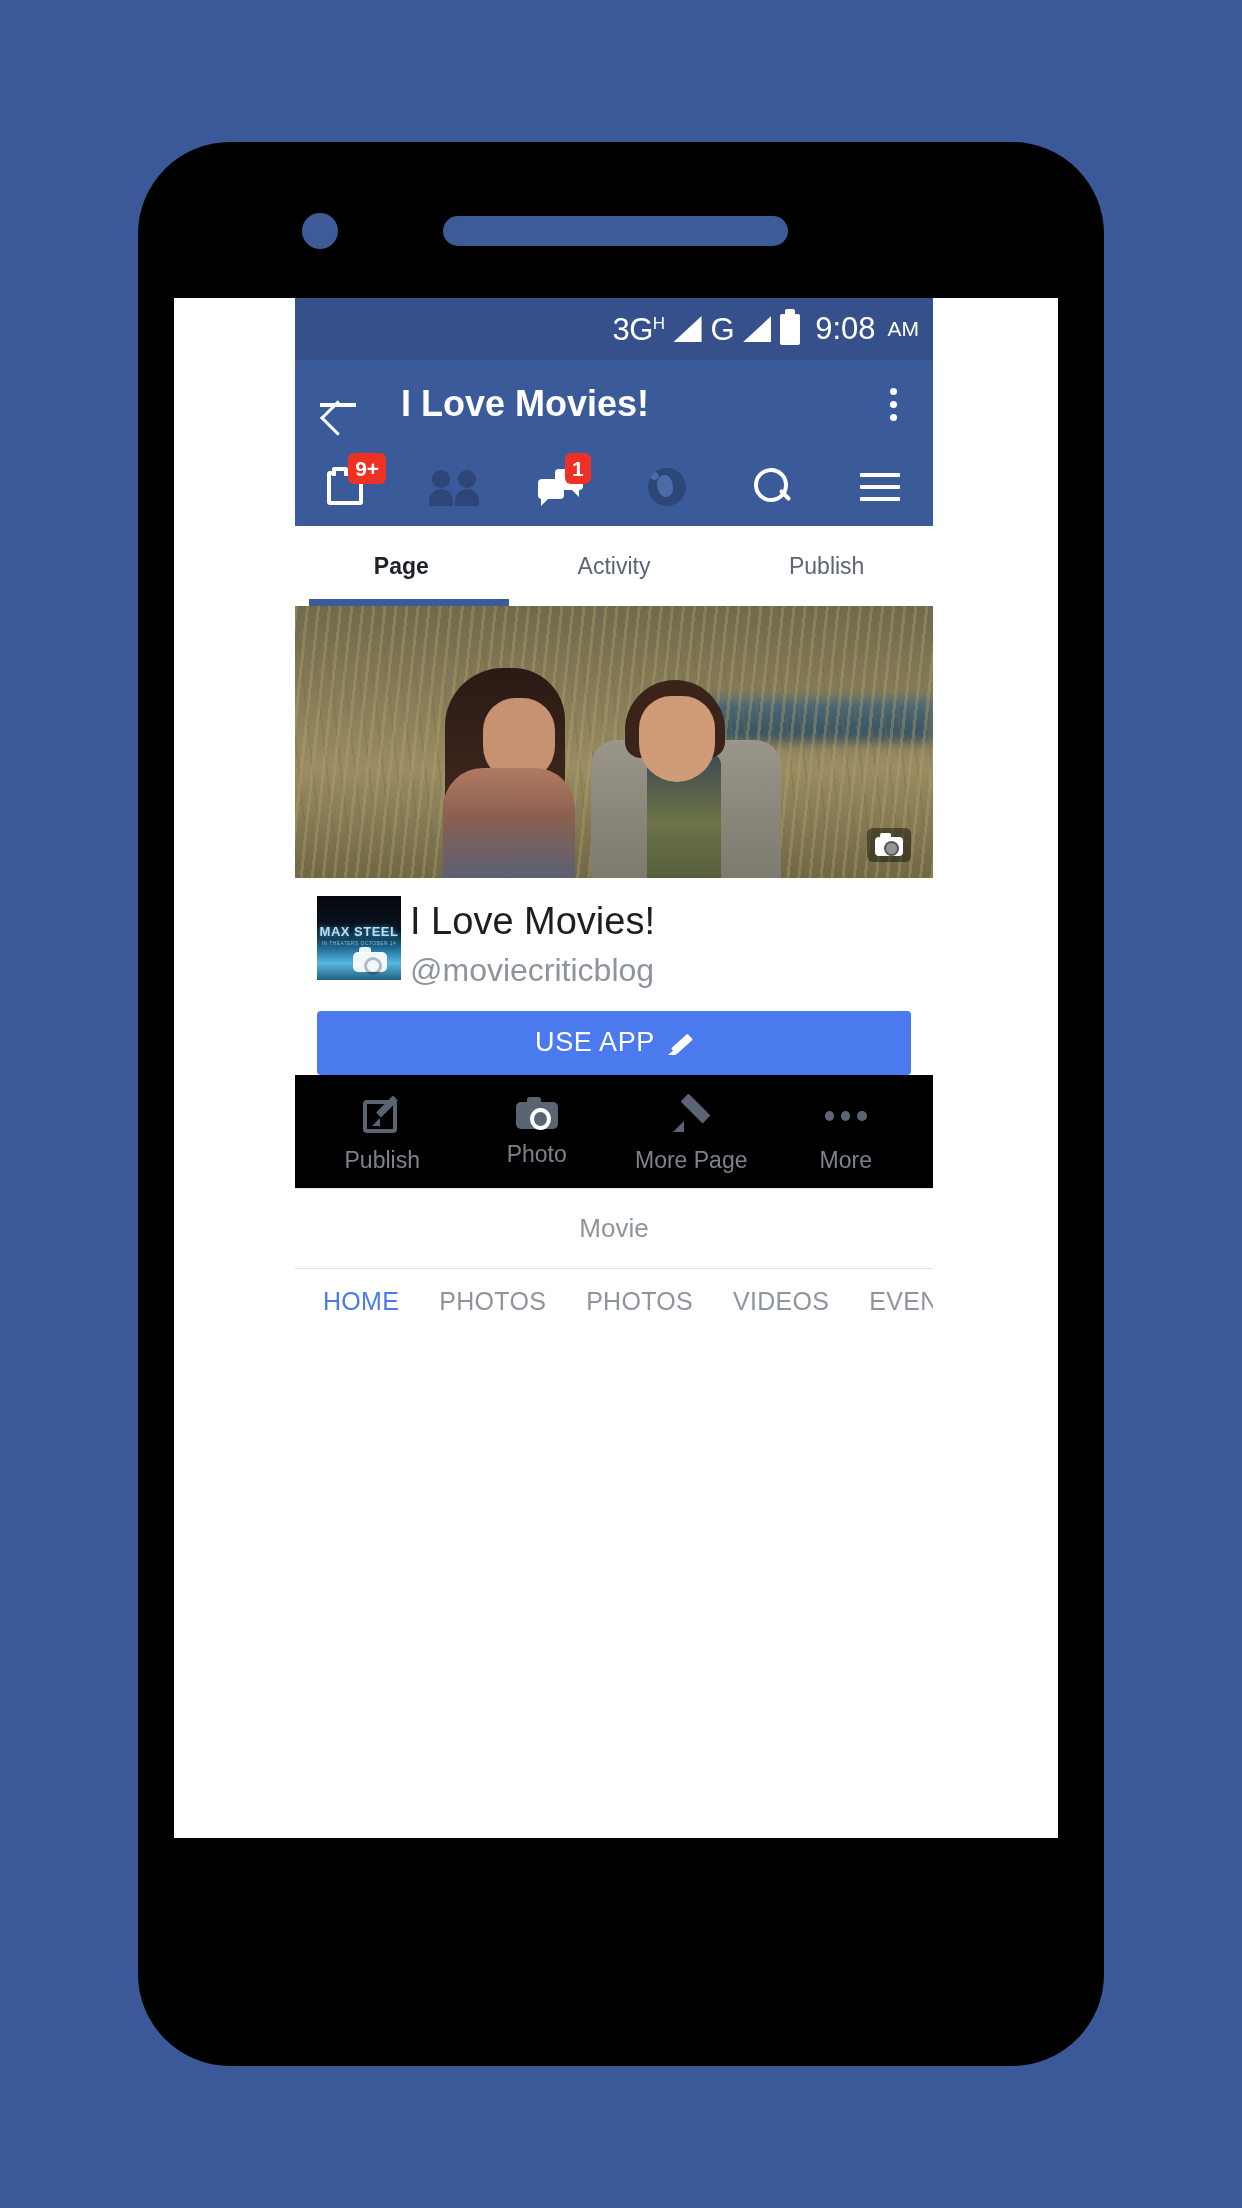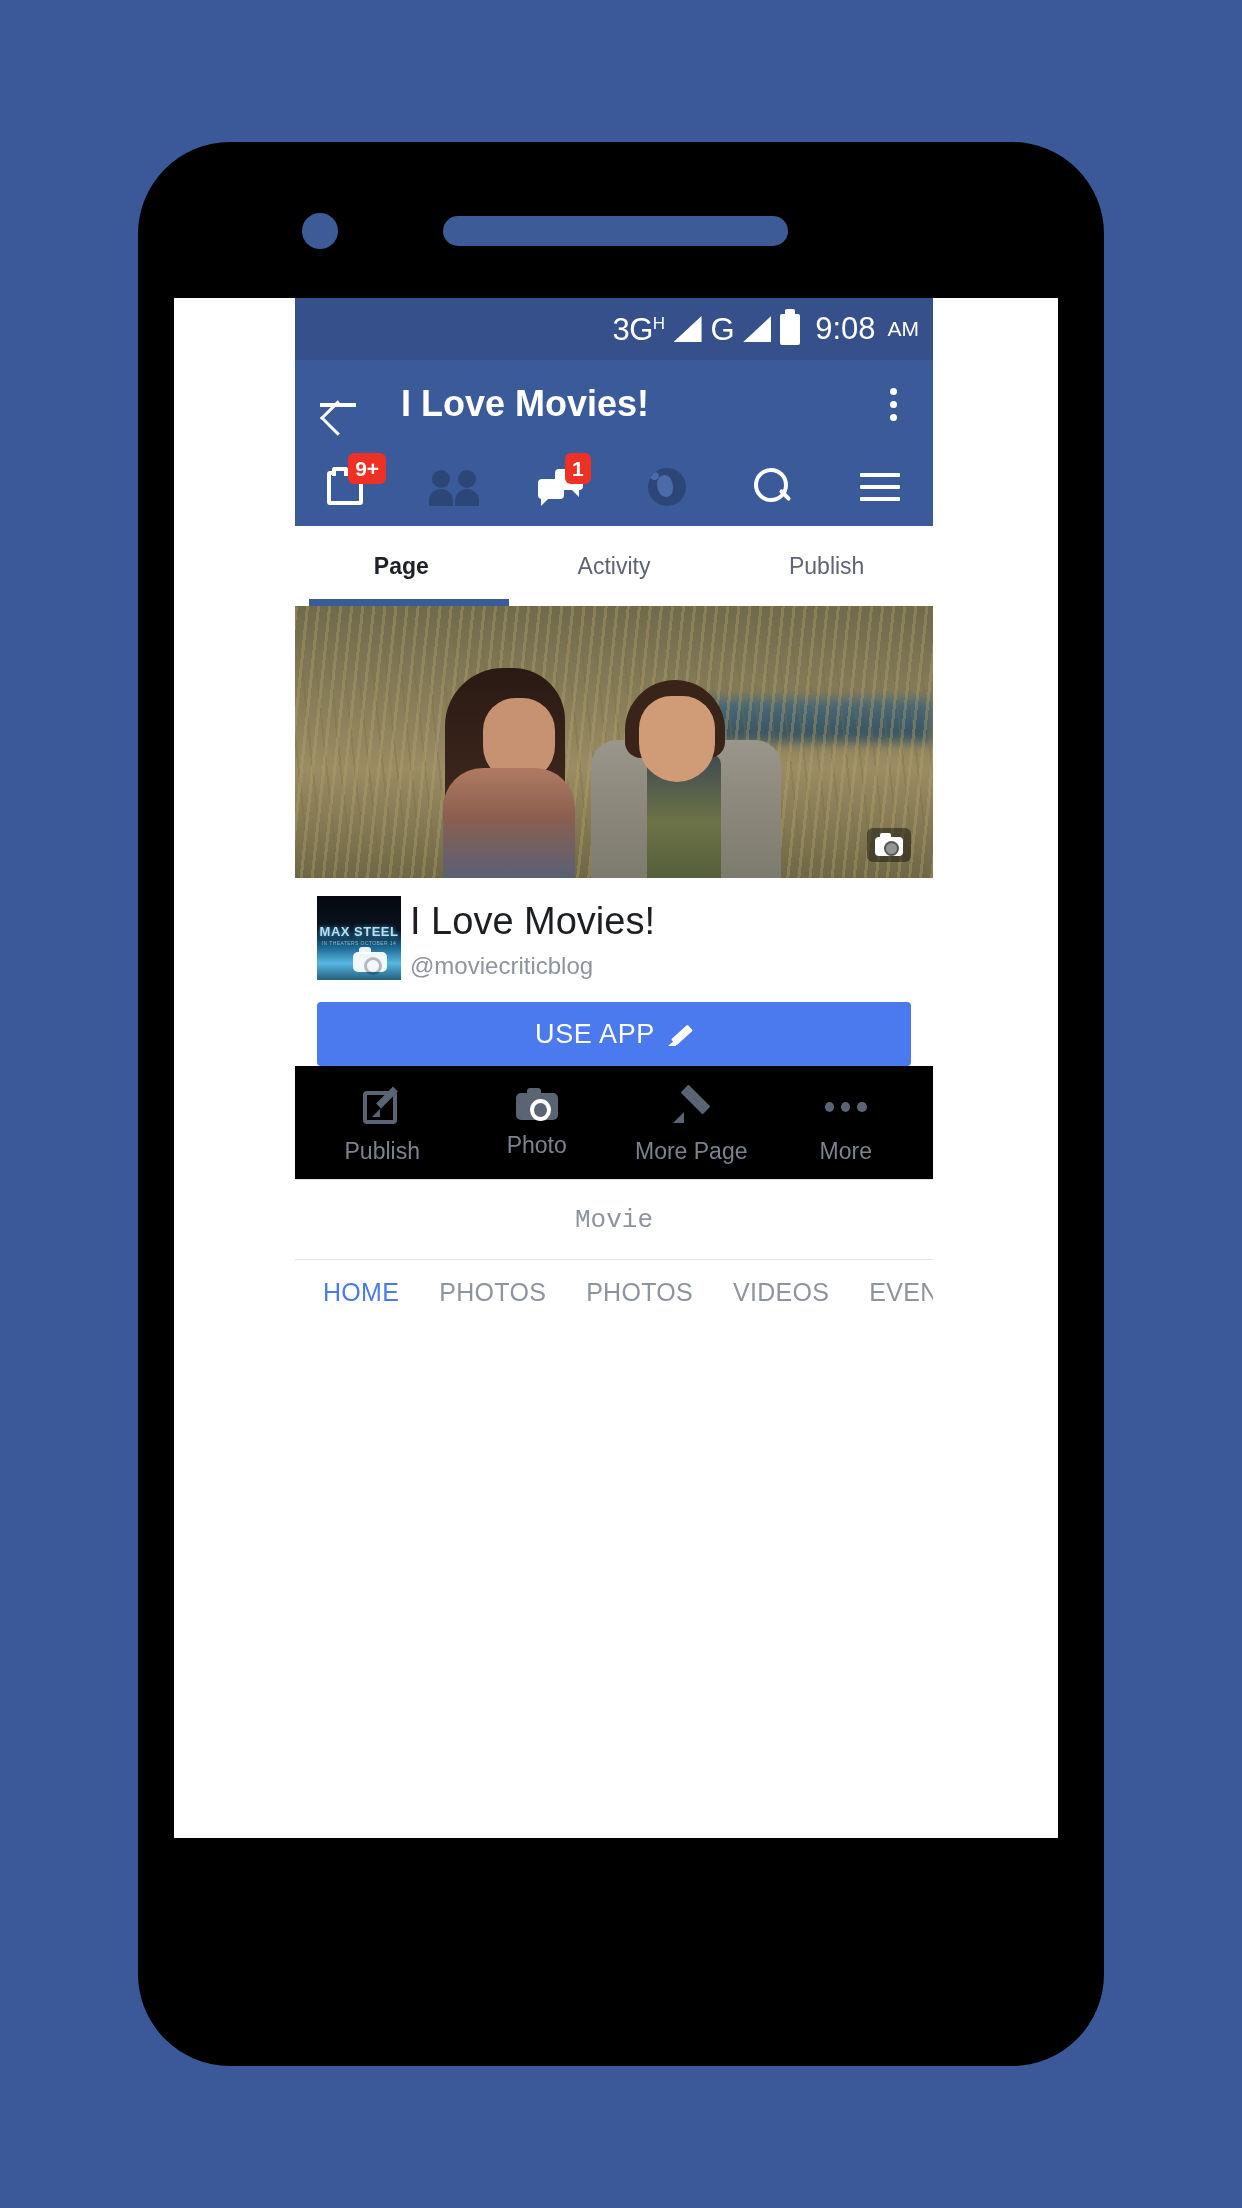--- a/index.html
+++ b/index.html
@@ -254,21 +254,21 @@
   .avatar-cam:after {
     content:""; position:absolute; left:11px; top:11px; width:12px; height:12px;
     border:3px solid rgba(0,0,0,.25); border-radius:50%; background:transparent; z-index:2;
   }
   .avatar-cam i {
     position:absolute; left:6px; top:1px; width:12px; height:7px;
     background:rgba(255,255,255,.92); border-radius:3px 3px 0 0;
   }
   .profile-text { padding-top:6px; }
   .page-title { font-size:38px; color:#1c1e21; line-height:1.05; }
-  .page-handle { font-size:24px; color:#8d949e; margin-top:10px; }
+  .page-handle { font-size:32px; color:#8d949e; margin-top:10px; }
 
   
   .cta-wrap { background:#fff; padding:22px 22px 0 22px; }
   .cta {
     height:64px; background:#4a7aee; border-radius:4px;
     display:flex; align-items:center; justify-content:center; gap:12px;
     color:#fff; font-size:27px; letter-spacing:0.6px;
   }
   .pencil-white { width:26px; height:26px; position:relative; }
   .pencil-white:before {
@@ -305,21 +305,21 @@
   .ic-pencil .body { position:absolute; left:8px; top:6px; width:31px; height:11px;
       background:#5a6472; transform:rotate(45deg); border-radius:1px; }
   .ic-pencil .tip2 { position:absolute; left:1px; top:24px;
       border-right:11px solid #5a6472; border-top:11px solid transparent; }
   .ic-more { width:42px; height:38px; display:flex; align-items:center; justify-content:center; gap:7px; }
   .ic-more i { width:10px; height:10px; background:#5a6472; border-radius:50%; display:block; }
 
   
   .category {
     background:#fff; height:80px; display:flex; align-items:center; justify-content:center;
-    font-size:26px; color:#8d949e; border-bottom:1.5px solid #e1e3e8;font-family:Liberation Mono, monospace;
+    font-size:26px; color:#8d949e; border-bottom:1.5px solid #e1e3e8;
   }
 
   
   .bottomtabs {
     background:#fff; display:flex; padding:18px 8px 0 8px; height:60px;
   }
   .btab { flex:0 0 auto; padding:0 20px; font-size:25px; color:#8d949e; letter-spacing:0.3px; }
   .btab.active { color:#4a7aee; }
 </style>
 </head>

